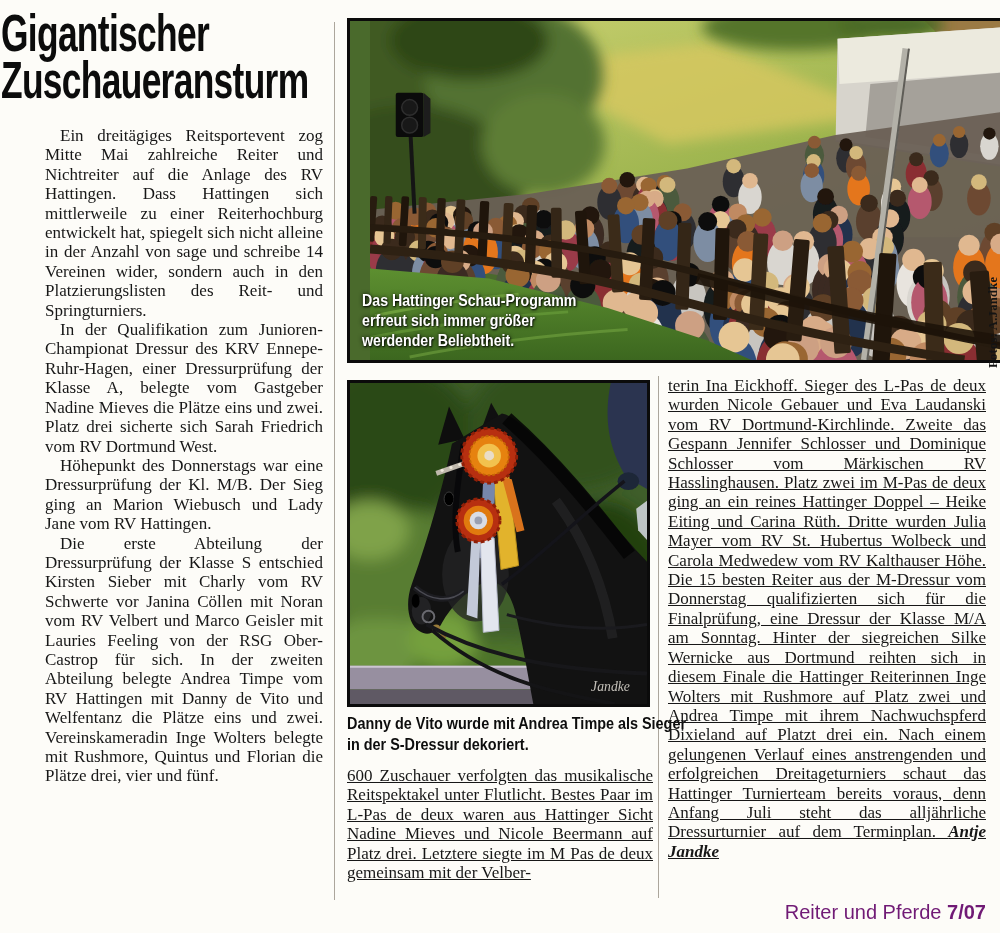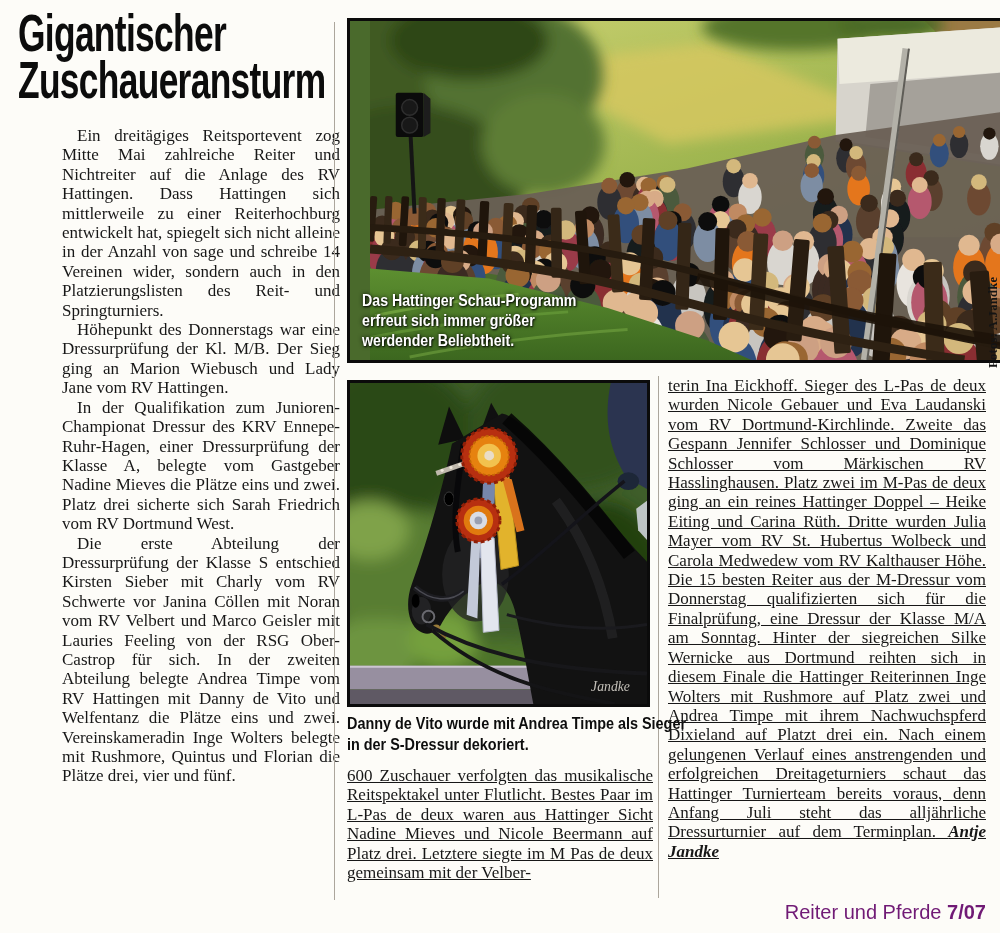--- a/index.html
+++ b/index.html
@@ -5,21 +5,21 @@
   html,body{margin:0;padding:0;}
   body{
     width:1000px;height:933px;overflow:hidden;position:relative;
     background:#fdfcf8;
     font-family:"Liberation Serif", serif;
     color:#1a1a1a;
   }
   .page{position:absolute;inset:0;}
 
   
-  .left-col{position:absolute;left:18px;top:10px;width:322px;}
+  .left-col{position:absolute;left:1px;top:10px;width:322px;}
   .headline{
     font-family:"Liberation Sans", sans-serif;
     font-weight:bold;color:#0c0c0c;
     font-size:52px;line-height:47px;letter-spacing:-1px;
     transform:scaleX(.68);transform-origin:left top;
     white-space:nowrap;margin:0 0 2px 0;
   }
   .body-text{
     font-size:17px;line-height:19.4px;text-align:justify;
     color:#171717;
@@ -83,22 +83,22 @@
 
 <div class="page">
 
   <div class="left-col">
     <h1 class="headline">
       <span style="display:block">Gigantischer</span>
       <span style="display:block">Zuschaueransturm</span>
     </h1>
     <div class="body-text">
       <p>Ein dreitägiges Reitsportevent zog Mitte Mai zahlreiche Reiter und Nichtreiter auf die Anlage des RV Hattingen. Dass Hattingen sich mittlerweile zu einer Reiterhochburg entwickelt hat, spiegelt sich nicht alleine in der Anzahl von sage und schreibe 14 Vereinen wider, sondern auch in den Platzierungslisten des Reit- und Springturniers.</p>
+      <p>In der Qualifikation zum Junioren-Championat Dressur des KRV Ennepe-Ruhr-Hagen, einer Dressurprüfung der Klasse A, belegte vom Gastgeber Nadine Mieves die Plätze eins und zwei. Platz drei sicherte sich Sarah Friedrich vom RV Dortmund West.</p>
       <p>Höhepunkt des Donnerstags war eine Dressurprüfung der Kl. M/B. Der Sieg ging an Marion Wiebusch und Lady Jane vom RV Hattingen.</p>
-      <p>In der Qualifikation zum Junioren-Championat Dressur des KRV Ennepe-Ruhr-Hagen, einer Dressurprüfung der Klasse A, belegte vom Gastgeber Nadine Mieves die Plätze eins und zwei. Platz drei sicherte sich Sarah Friedrich vom RV Dortmund West.</p>
       <p>Die erste Abteilung der Dressurprüfung der Klasse S entschied Kirsten Sieber mit Charly vom RV Schwerte vor Janina Cöllen mit Noran vom RV Velbert und Marco Geisler mit Lauries Feeling von der RSG Ober-Castrop für sich. In der zweiten Abteilung belegte Andrea Timpe vom RV Hattingen mit Danny de Vito und Welfentanz die Plätze eins und zwei. Vereinskameradin Inge Wolters belegte mit Rushmore, Quintus und Florian die Plätze drei, vier und fünf.</p>
     </div>
   </div>
 
   <div class="vrule r1"></div>
   <div class="vrule r2"></div>
 
   <div class="photo crowd-photo">
     <svg id="crowd-svg" viewBox="0 0 643 345" preserveAspectRatio="none">
       <defs>

